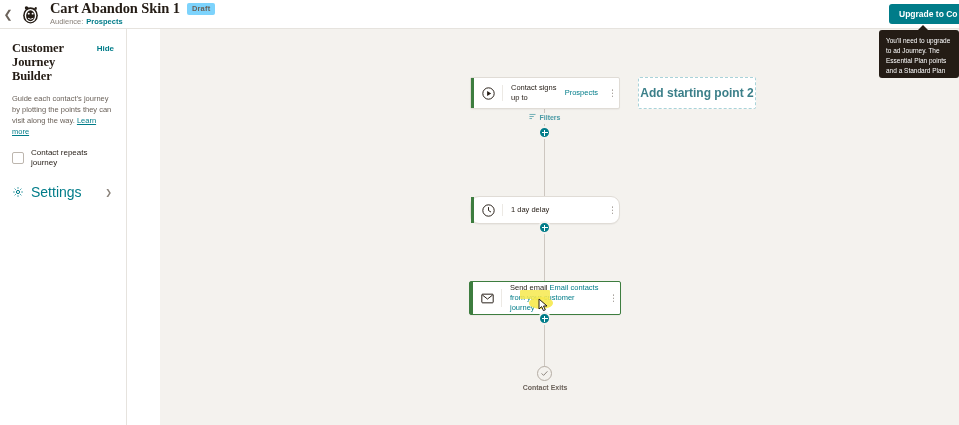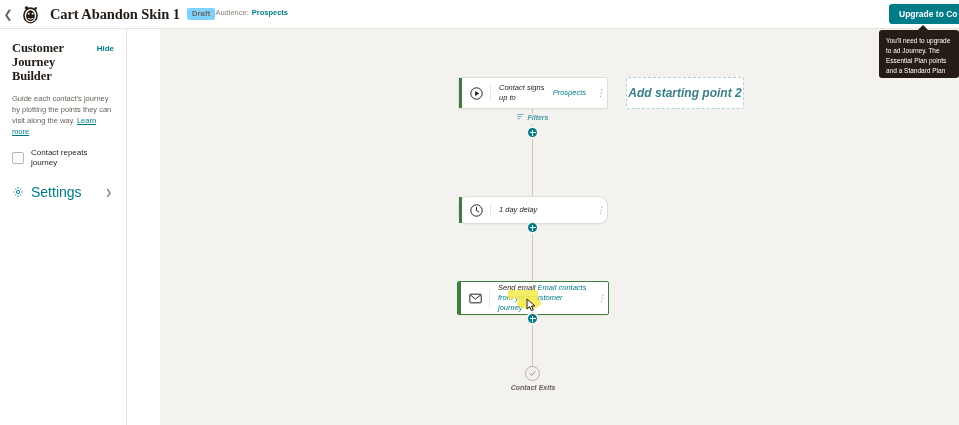--- a/index.html
+++ b/index.html
@@ -20,21 +20,21 @@
     display: flex; align-items: center;
   }
   .back-chevron {
     width: 16px; height: 29px; display: flex; align-items: center;
     justify-content: center; color: #6b625a; font-size: 11px; cursor: pointer;
   }
   .brand-logo {
     width: 24px; height: 24px; margin-left: 2px; display: flex;
     align-items: center; justify-content: center;
   }
-  .title-wrap { margin-left: 8px; display: flex; flex-direction: row; justify-content: center; }
+  .title-wrap { margin-left: 8px; display: flex; flex-direction: column; justify-content: center; }
   .title-row { display: flex; align-items: center; gap: 7px; }
   .page-title {
     font-family: "Liberation Serif", serif;
     font-size: 14.5px; font-weight: 700; color: #241c15; letter-spacing: -0.1px;
     line-height: 15px; white-space: nowrap;
   }
   .draft-badge {
     font-size: 7.5px; font-weight: 700; color: #6b625a;
     background: #7dd3fc; border-radius: 2px; padding: 2px 5px;
     line-height: 8px; letter-spacing: 0.2px;
@@ -102,21 +102,21 @@
   .sb-settings-label {
     font-size: 14px; color: #007c89; margin-left: 7px; flex: 1; line-height: 10px;
   }
   .sb-chevron { color: #8a827a; font-size: 8px; }
 
   
   .canvas {
     position: absolute; top: 29px; left: 160px; width: 799px; height: 396px;
     background: #f4f2ee; overflow: hidden;
   }
-  .flow { position: absolute; left: 0; top: 0; width: 667px; height: 396px; font-style: italic; }
+  .flow { position: absolute; left: 12px; top: 0; width: 667px; height: 396px; }
 
   .connector {
     position: absolute; width: 1px; background: #cdc7c0; left: 372px;
   }
 
   
   .node {
     position: absolute; background: #ffffff; border: 1px solid #e0dcd6;
     border-radius: 2px; display: flex; align-items: stretch;
     box-shadow: 0 1px 1px rgba(0,0,0,0.04);

